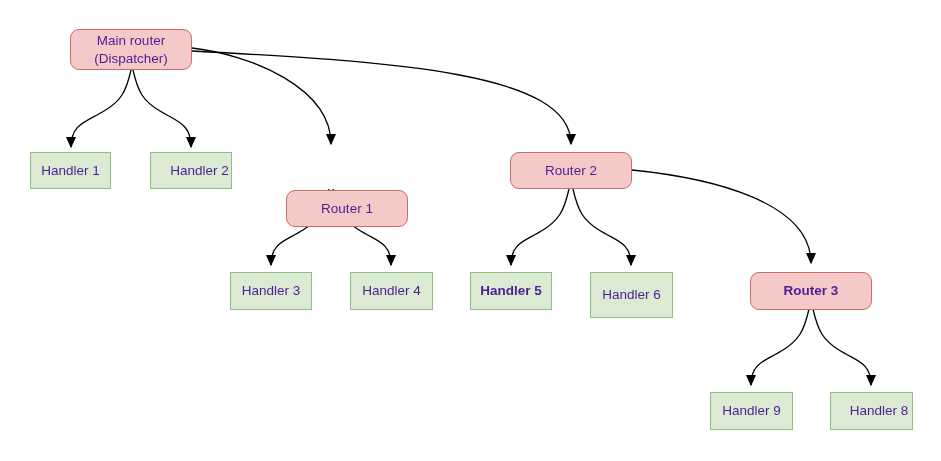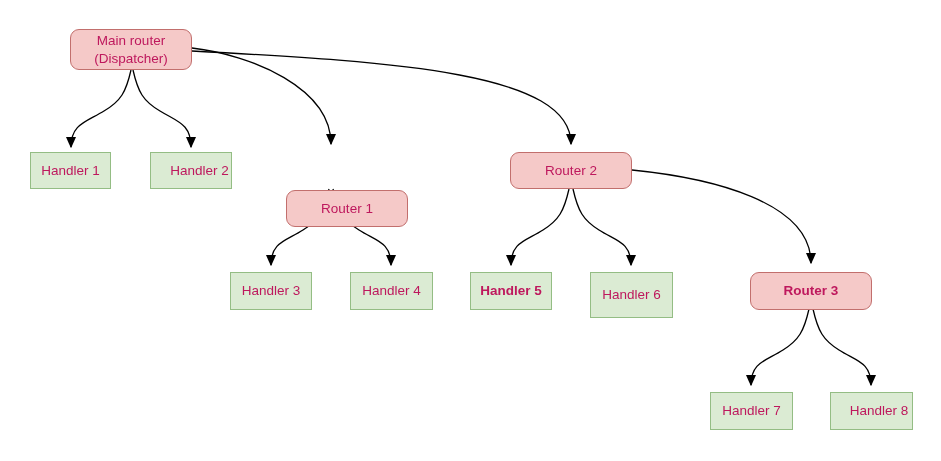--- a/index.html
+++ b/index.html
@@ -32,21 +32,21 @@
   .node {
     position: absolute;
     box-sizing: border-box;
     display: flex;
     align-items: center;
     justify-content: center;
     text-align: center;
     white-space: pre-line;
     font-size: 13.5px;
     line-height: 1.3;
-    color: #be185d;
+    color: #4c1d95;
   }
   .node.router {
     background: var(--router-fill, #f5c9c8);
     border: 1.4px solid var(--router-border, #c26f6d);
     border-radius: 9px;
   }
   .node.handler {
     background: var(--handler-fill, #dbebd3);
     border: 1.4px solid var(--handler-border, #94bd84);
     border-radius: 0;
@@ -90,17 +90,17 @@
   <div class="node handler" style="left:230px; top:272px; width:82px;  height:38px;">Handler 3</div>
 
   <div class="node handler" style="left:350px; top:272px; width:83px;  height:38px;">Handler 4</div>
 
   <div class="node handler" style="left:470px; top:272px; width:82px;  height:38px;font-weight:bold;">Handler 5</div>
 
   <div class="node handler" style="left:590px; top:272px; width:83px;  height:46px;">Handler 6</div>
 
   <div class="node router" style="left:750px; top:272px; width:122px; height:38px;font-weight:bold;">Router 3</div>
 
-  <div class="node handler" style="left:710px; top:392px; width:83px;  height:38px;">Handler 7</div>
+  <div class="node handler" style="left:710px; top:392px; width:83px;  height:38px;">Handler 9</div>
 
   <div class="node handler" style="left:830px; top:392px; width:83px;  height:38px;padding-left:15px;">Handler 8</div>
 
 </div>
 
 </body></html>

